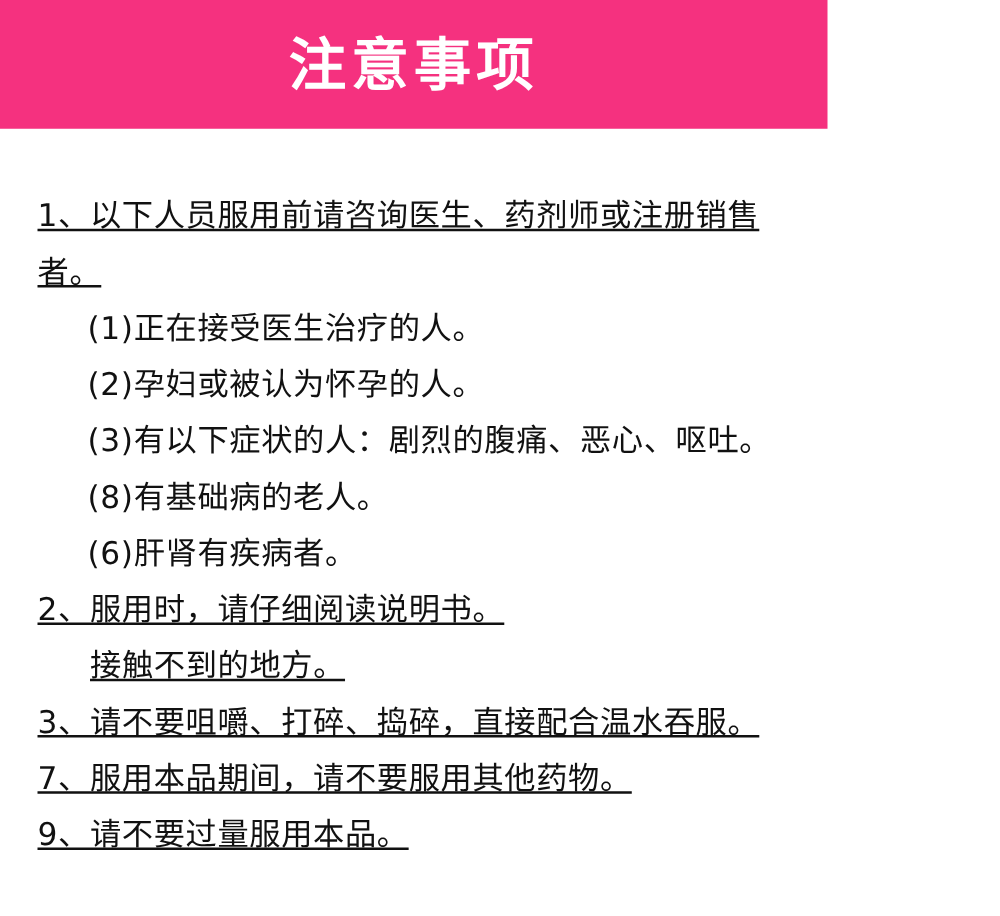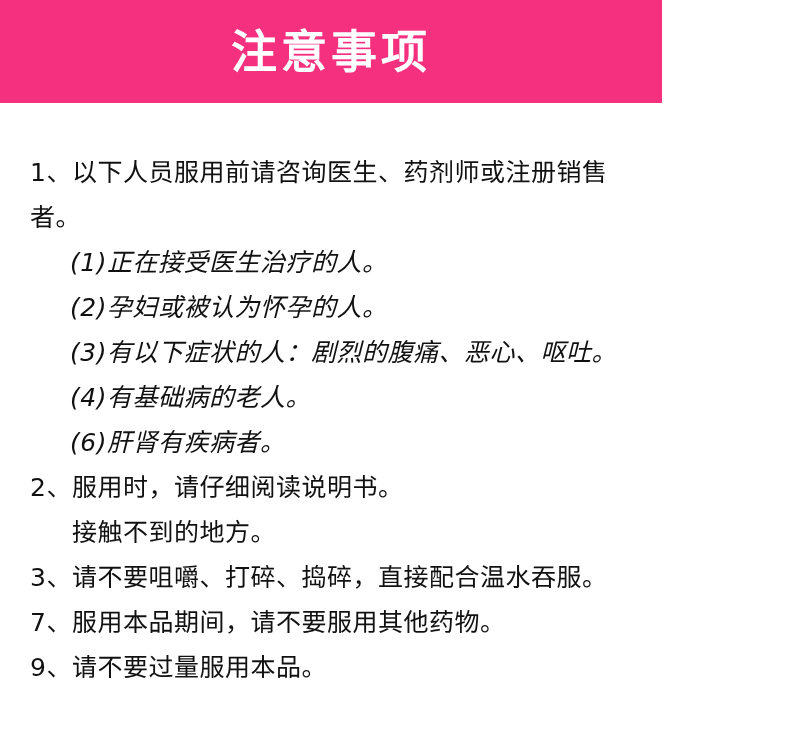--- a/index.html
+++ b/index.html
@@ -45,44 +45,45 @@
   .note-line {
     font-size: 25px;
     line-height: 45px;
     color: #111111;
     letter-spacing: 0.5px;
     white-space: pre-wrap;
     font-family: "DejaVu Sans", "Liberation Sans", sans-serif;
   }
   .level-1 {
     padding-left: 0px;
+    text-decoration: underline;
   }
   .level-2 {
     padding-left: 40px;
-    font-style: italic;
   }
   .cont {
     padding-left: 42px;
+    text-decoration: underline;
   }
 </style>
 </head>
 <body>
 
 <div class="page">
 
   <div class="banner">
     <div class="banner-title">注意事项</div>
   </div>
 
   <div class="content">
     <div class="note-line level-1">1、以下人员服用前请咨询医生、药剂师或注册销售者。</div>
     <div class="note-line level-2">(1)正在接受医生治疗的人。</div>
     <div class="note-line level-2">(2)孕妇或被认为怀孕的人。</div>
     <div class="note-line level-2">(3)有以下症状的人：剧烈的腹痛、恶心、呕吐。</div>
-    <div class="note-line level-2">(4)有基础病的老人。</div>
+    <div class="note-line level-2">(8)有基础病的老人。</div>
     <div class="note-line level-2">(6)肝肾有疾病者。</div>
     <div class="note-line level-1">2、服用时，请仔细阅读说明书。</div>
     <div class="note-line cont">接触不到的地方。</div>
     <div class="note-line level-1">3、请不要咀嚼、打碎、捣碎，直接配合温水吞服。</div>
     <div class="note-line level-1">7、服用本品期间，请不要服用其他药物。</div>
     <div class="note-line level-1">9、请不要过量服用本品。</div>
   </div>
 
 </div>
 

